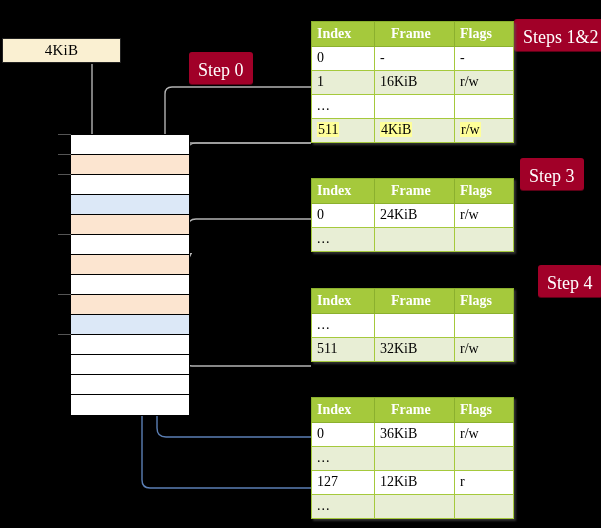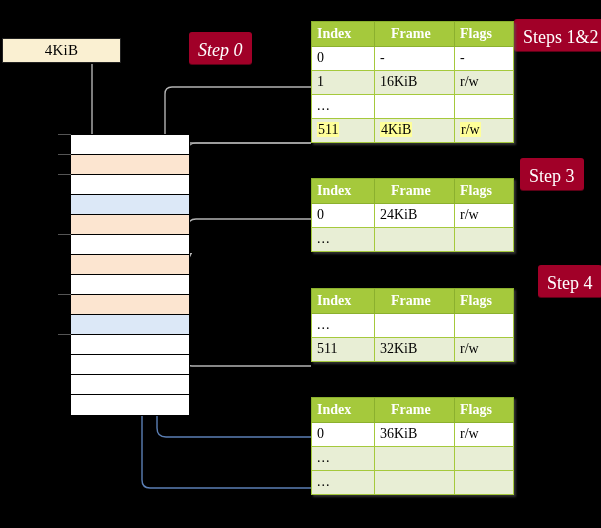--- a/index.html
+++ b/index.html
@@ -129,21 +129,21 @@
 
     <path d="M 311 437 L 166 437 Q 157 437 157 428 L 157 326" stroke="#5b7fb5" stroke-width="1.4" fill="none" marker-end="url(#bluehead)"></path>
 
     <path d="M 311 488 L 150 488 Q 142 488 142 480 L 142 206" stroke="#5b7fb5" stroke-width="1.4" fill="none" marker-end="url(#bluehead)"></path>
   </svg>
 
   <div class="memblock" style="left:2px;top:38px;width:119px;height:25px;">
     <span>4KiB</span>
   </div>
 
-  <div class="badge" style="left:189px;top:32px;font-style:italic;">
+  <div class="badge" style="left:189px;top:52px;">
     <span>Step 0</span>
   </div>
   <div class="badge" style="left:514px;top:19px;">
     <span>Steps 1&amp;2</span>
   </div>
   <div class="badge" style="left:520px;top:158px;">
     <span>Step 3</span>
   </div>
   <div class="badge" style="left:538px;top:265px;">
     <span>Step 4</span>
@@ -261,20 +261,25 @@
         <tr>
           <td class="c-index">0</td>
           <td class="c-frame">36KiB</td>
           <td class="c-flags">r/w</td>
         </tr>
         <tr class="alt">
           <td class="c-index"><span class="dots">...</span></td>
           <td class="c-frame"></td>
           <td class="c-flags"></td>
         </tr>
+        <tr>
+          <td class="c-index">127</td>
+          <td class="c-frame">12KiB</td>
+          <td class="c-flags">r</td>
+        </tr>
         <tr class="alt">
           <td class="c-index"><span class="dots">...</span></td>
           <td class="c-frame"></td>
           <td class="c-flags"></td>
         </tr>
       </tbody>
     </table>
 
 </div>
 

